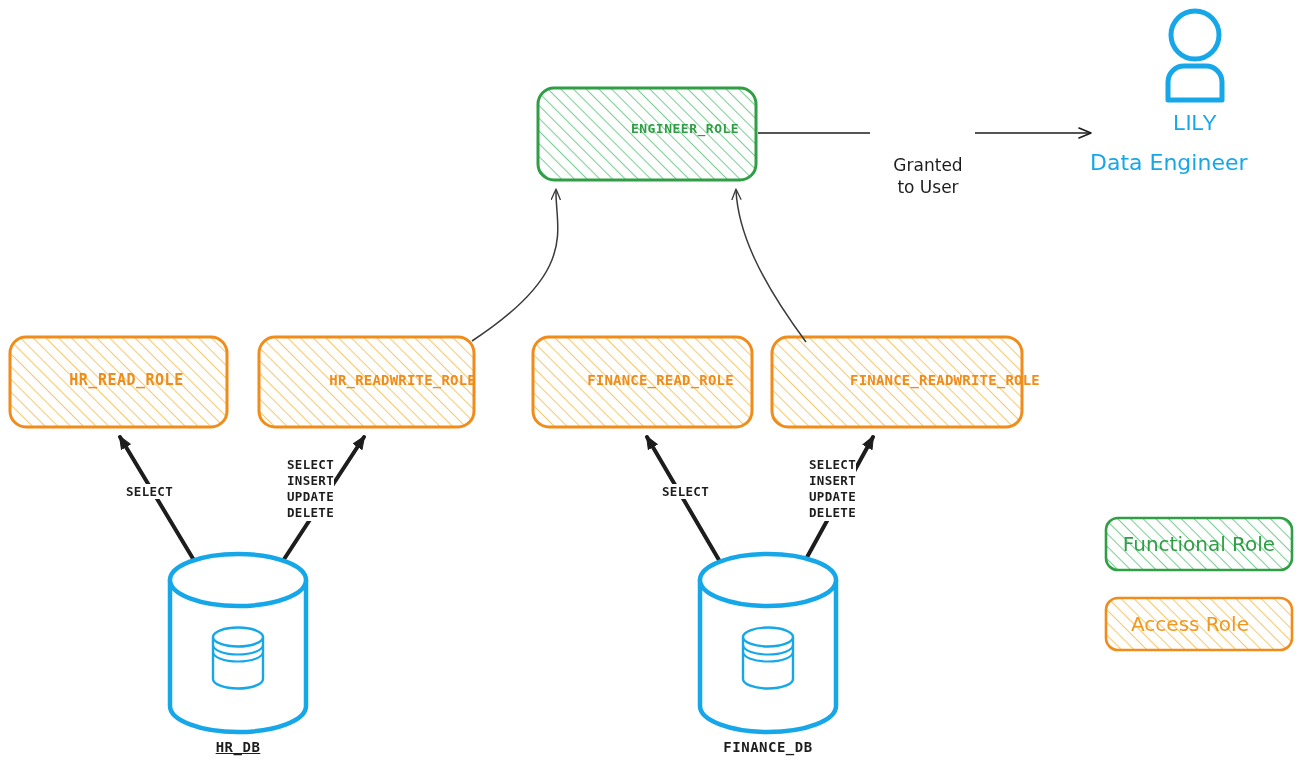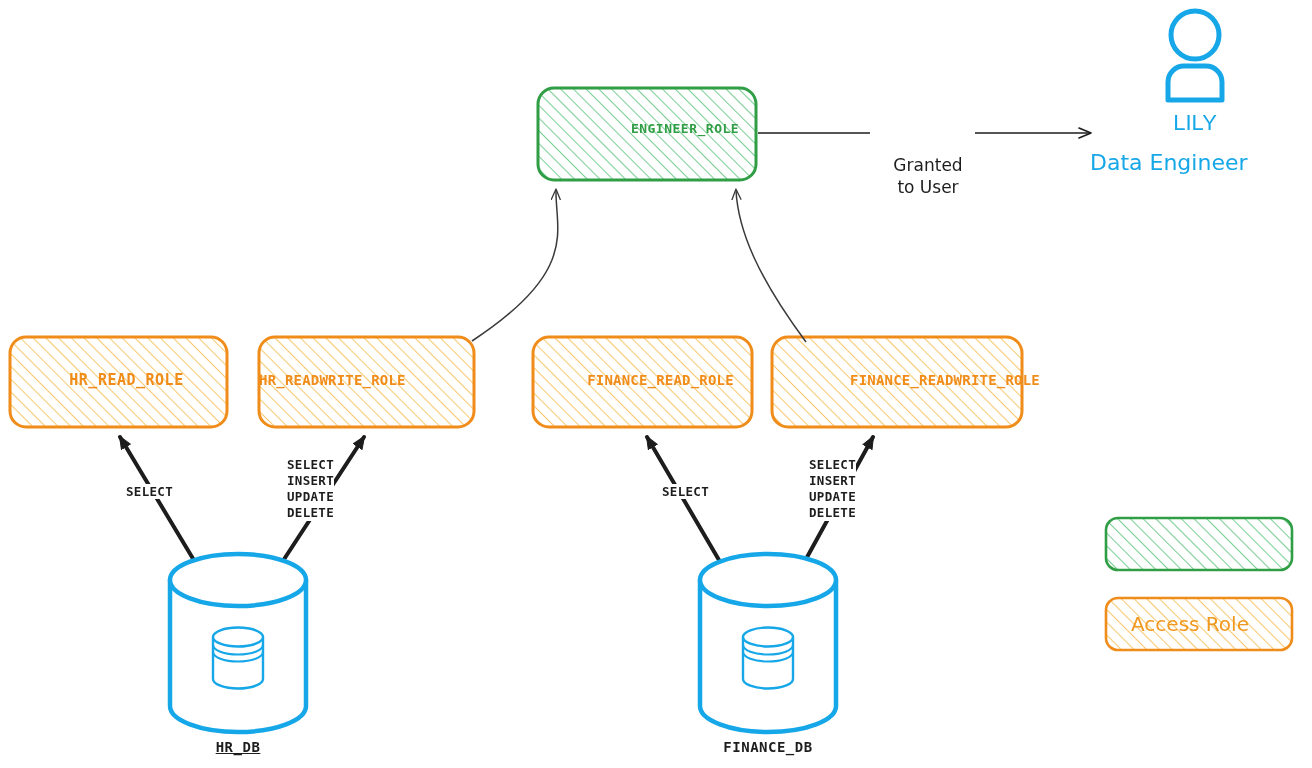--- a/index.html
+++ b/index.html
@@ -158,21 +158,21 @@
     <g>
       <rect x="1106" y="598" width="186" height="52" rx="12" ry="12" fill="#ffffff"></rect>
       <rect x="1106" y="598" width="186" height="52" rx="12" ry="12" fill="url(#hatch-orange)" stroke="#f08c1a" stroke-width="2.6"></rect>
     </g>
   </svg>
 
   <div class="lbl role-text role-green" style="left:538px;top:121px;width:218px;text-align:center;">ENGINEER_ROLE</div>
 
   <div class="lbl role-text role-orange" style="left:10px;top:371px;width:217px;text-align:center;padding-left:8px;">HR_READ_ROLE</div>
 
-  <div class="lbl role-text role-orange small" style="left:259px;top:372px;width:217px;text-align:left;">HR_READWRITE_ROLE</div>
+  <div class="lbl role-text role-orange small" style="left:259px;top:372px;width:217px;text-align:right;">HR_READWRITE_ROLE</div>
 
   <div class="lbl role-text role-orange small" style="left:551px;top:372px;width:219px;text-align:center;">FINANCE_READ_ROLE</div>
 
   <div class="lbl role-text role-orange small" style="left:772px;top:372px;width:250px;text-align:center;margin-left:48px;">FINANCE_READWRITE_ROLE</div>
 
   <div class="lbl edge-lbl" style="left:123px;top:484px;">SELECT</div>
 
   <div class="lbl perm" style="left:287px;top:457px;"><span>SELECT</span><br><span>INSERT</span><br><span>UPDATE</span><br><span>DELETE</span></div>
 
   <div class="lbl edge-lbl" style="left:659px;top:484px;">SELECT</div>
@@ -181,15 +181,16 @@
 
   <div class="lbl granted" style="left:866px;top:111px;width:112px;margin-top:43px;"><span>Granted</span><br><span>to User</span></div>
 
   <div class="lbl db-lbl" style="left:170px;top:739px;width:136px;text-align:center;text-decoration:underline;">HR_DB</div>
 
   <div class="lbl db-lbl" style="left:700px;top:739px;width:136px;text-align:center;">FINANCE_DB</div>
 
   <div class="lbl user-name" style="left:1120px;top:110px;width:150px;">LILY</div>
   <div class="lbl user-role" style="left:1090px;top:150px;width:215px;">Data Engineer</div>
 
+  <div class="lbl legend-text legend-green" style="left:1106px;top:532px;width:186px;text-align:center;">Functional Role</div>
   <div class="lbl legend-text legend-orange" style="left:1106px;top:612px;width:168px;text-align:center;">Access Role</div>
 
 </div>
 
 </body></html>

